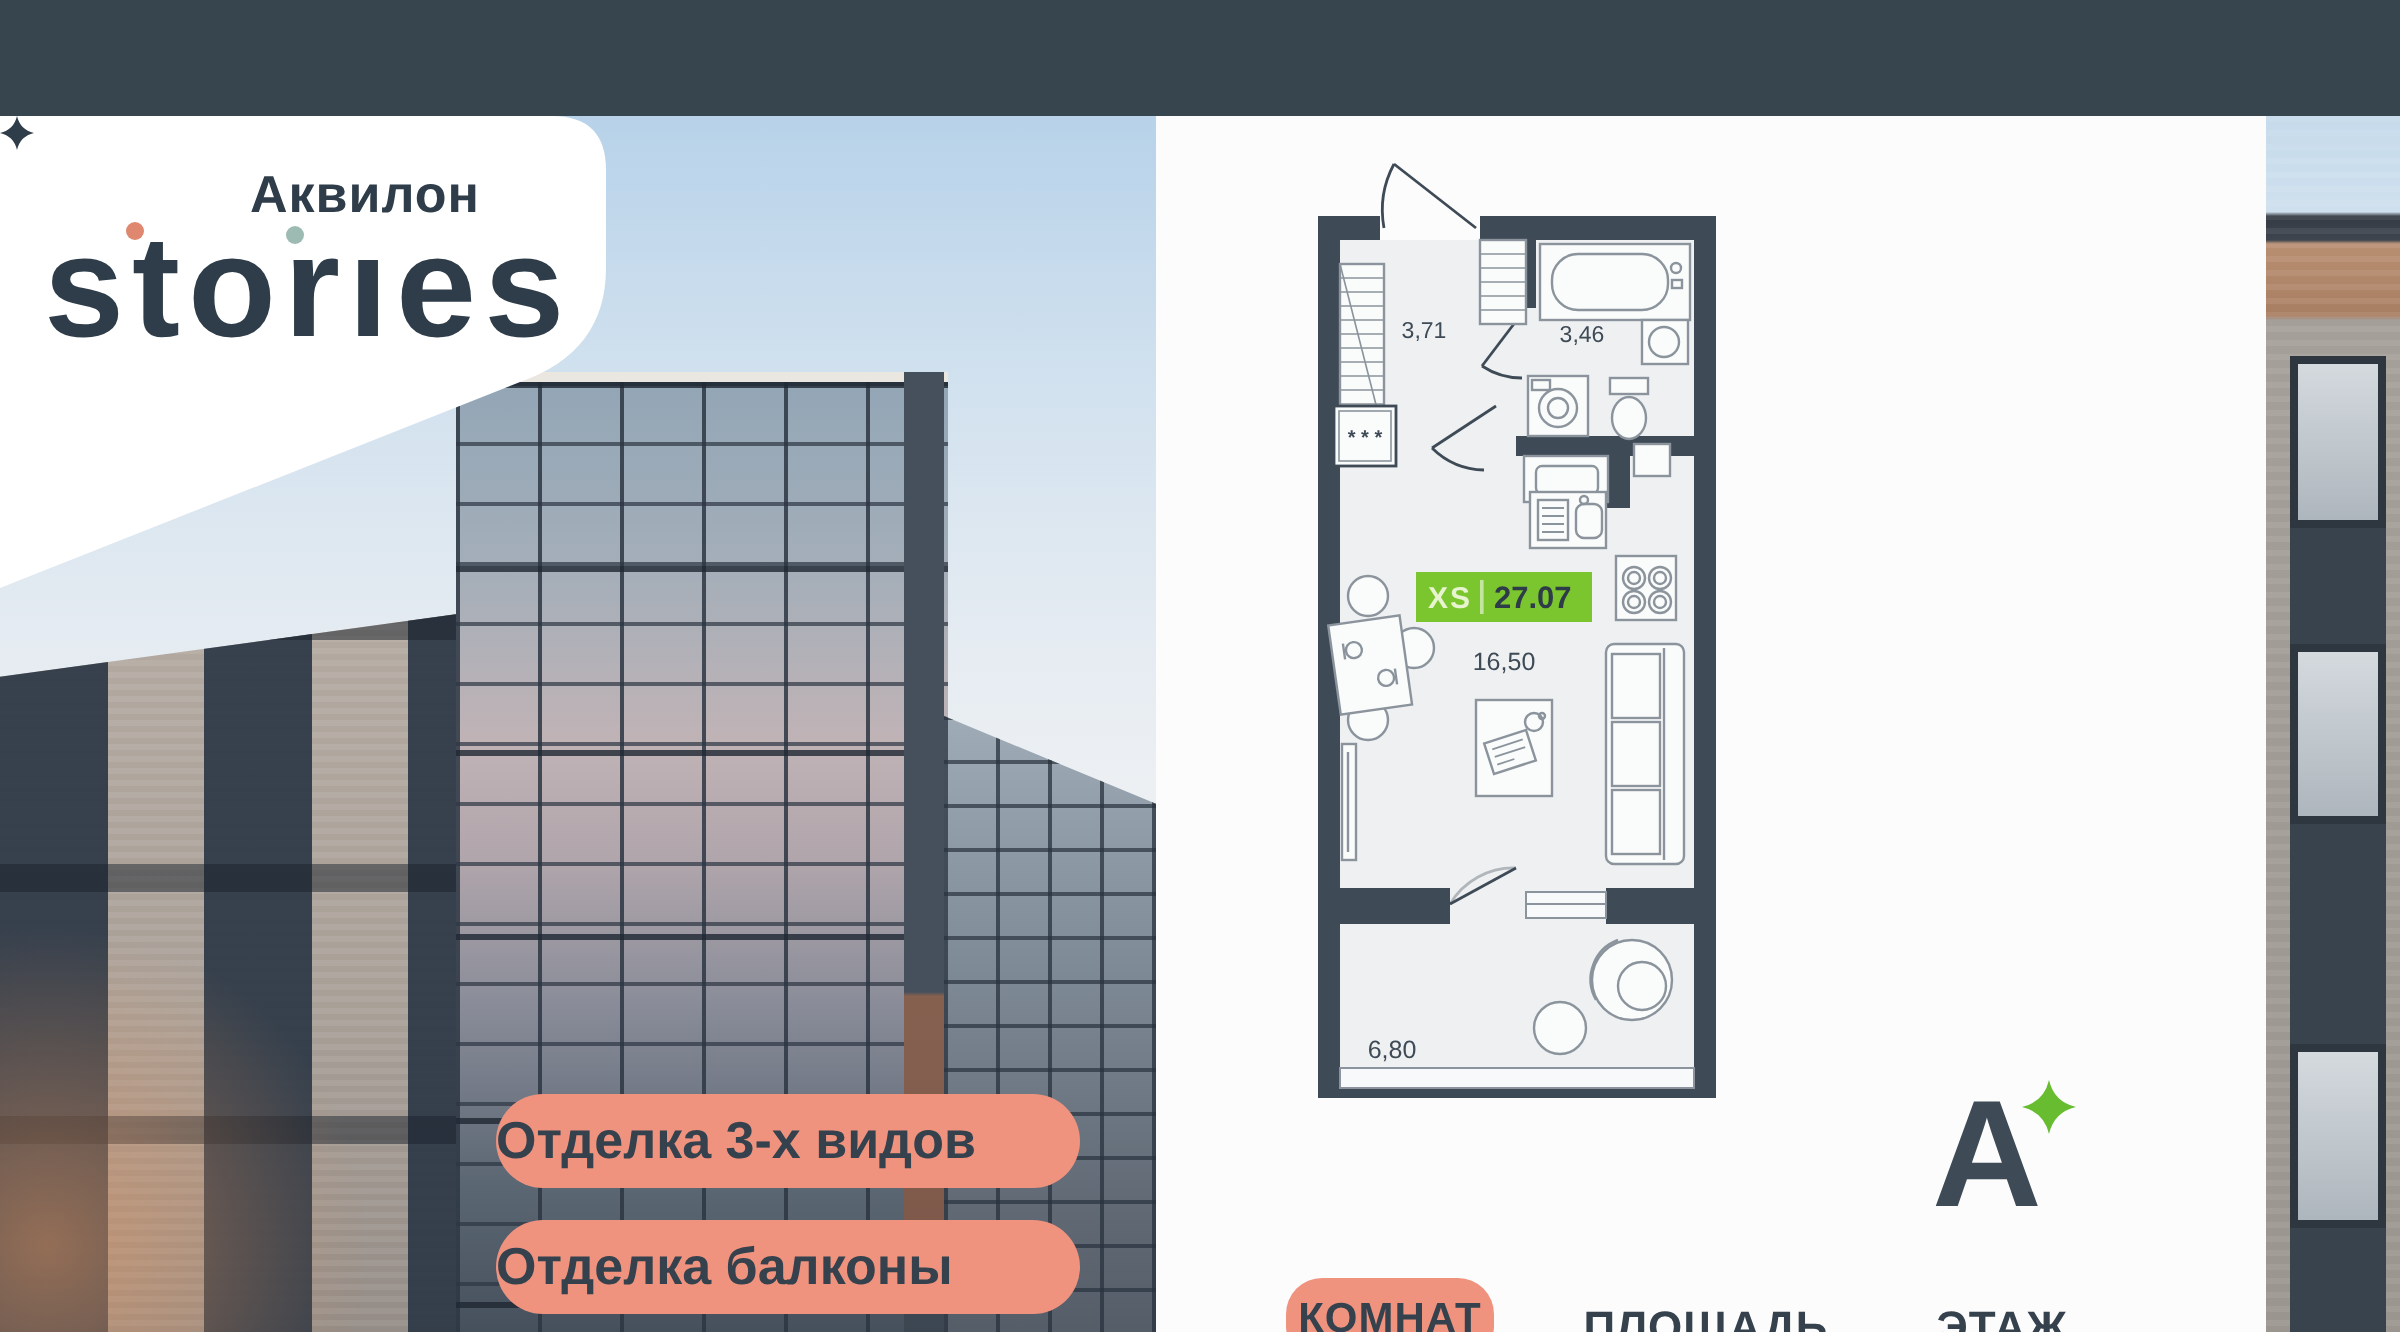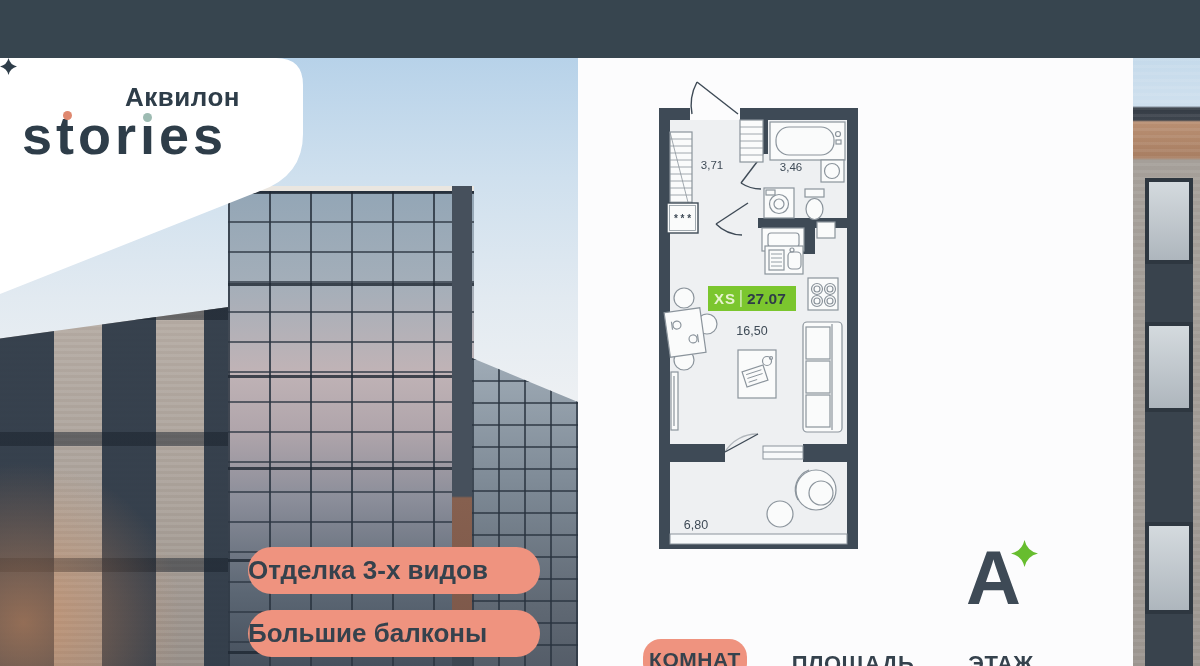--- a/index.html
+++ b/index.html
@@ -45,21 +45,21 @@
       linear-gradient(180deg,#c5daeb 0,#cfe0ee 48px,#343b44 50px,#3e454e 62px,#b98f72 64px,#a87e62 100px,#a59f99 102px,#9b958f 100%);}
   .pr-col{position:absolute;left:12px;top:0;width:48px;height:608px;}
   .pr-glass{position:absolute;left:0;width:48px;background:linear-gradient(180deg,#d4dade,#aeb6bd);border:4px solid #2e3740;}
   .pr-panel{position:absolute;left:0;width:48px;background:#39434d;}
 
   
   .logo-blob{left:0;top:58px;width:310px;height:240px;}
   .logo-blob svg{position:absolute;left:0;top:0;}
   .brand-top{position:absolute;left:125px;top:24px;width:125px;text-align:left;
     font-size:26px;font-weight:bold;letter-spacing:.5px;color:#2E3D49;}
-  .brand-wordmark{position:absolute;left:22px;top:50px;font-size:54px;font-weight:bold;
+  .brand-wordmark{position:absolute;left:22px;top:50px;font-size:72px;font-weight:bold;
     letter-spacing:4px;line-height:1;color:#2E3D49;}
   .dot{position:absolute;width:9px;height:9px;border-radius:50%;}
   .dot-orange{left:63px;top:53px;background:#DF886F;}
   .dot-teal{left:143px;top:55px;background:#9DBBB2;}
   .sparkle-dark{position:absolute;left:244px;top:14px;}
 
   
   .chip{position:absolute;width:292px;height:47px;border-radius:24px;background:#EF937F;
     color:#35424D;font-size:26px;font-weight:bold;line-height:46px;}
   .chip1{left:248px;top:547px;}
@@ -119,21 +119,21 @@
     <div class="brand-top">Аквилон</div>
     <svg class="sparkle-dark" width="17" height="17" viewBox="0 0 16 16">
       <path d="M8 0 Q9.5 6.5 16 8 Q9.5 9.5 8 16 Q6.5 9.5 0 8 Q6.5 6.5 8 0 Z" fill="#2E3D49"></path>
     </svg>
     <div class="brand-wordmark">storıes</div>
     <div class="dot dot-orange"></div>
     <div class="dot dot-teal"></div>
   </div>
 
   <div class="chip chip1">Отделка 3-х видов</div>
-  <div class="chip chip2">Большие балконы</div>
+  <div class="chip chip2">Отделка балконы</div>
 
   <svg class="abs plan" viewBox="0 0 240 500">
 
     <rect x="19" y="38" width="199" height="441" fill="#EEF0F2"></rect>
     <rect x="50" y="38" width="50" height="12" fill="#FCFCFD"></rect>
 
     <g fill="#3E4A56" stroke="none">
       <rect x="19" y="38" width="31" height="12"></rect>
       <rect x="100" y="38" width="118" height="12"></rect>
       <rect x="19" y="38" width="11" height="441"></rect>

